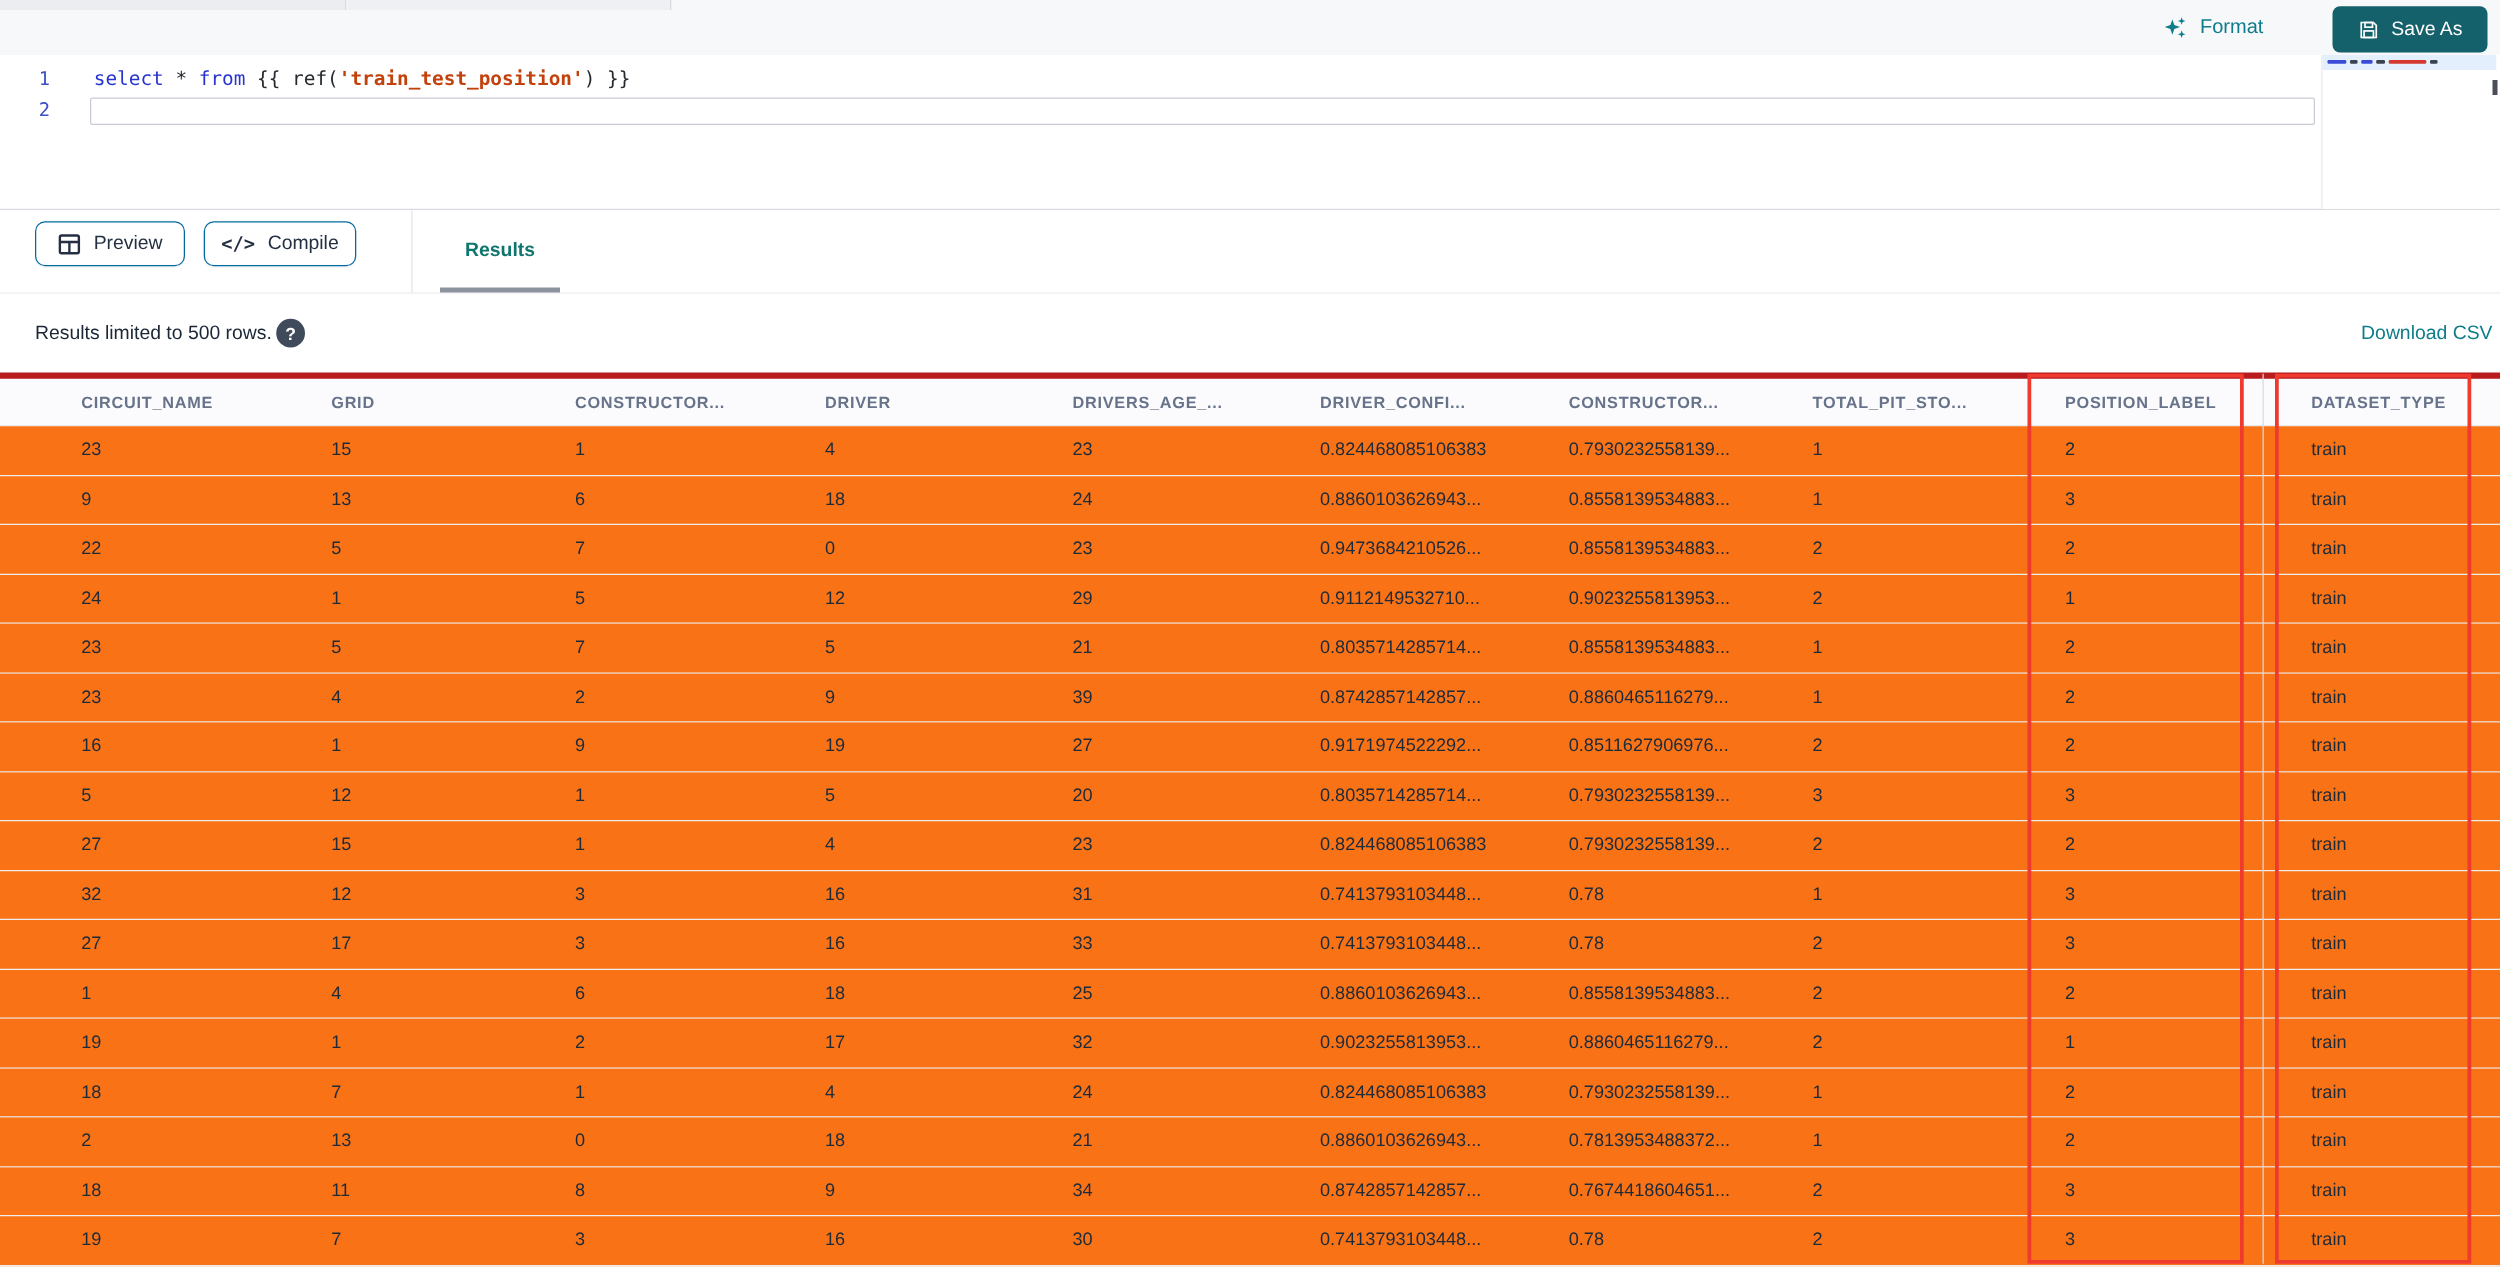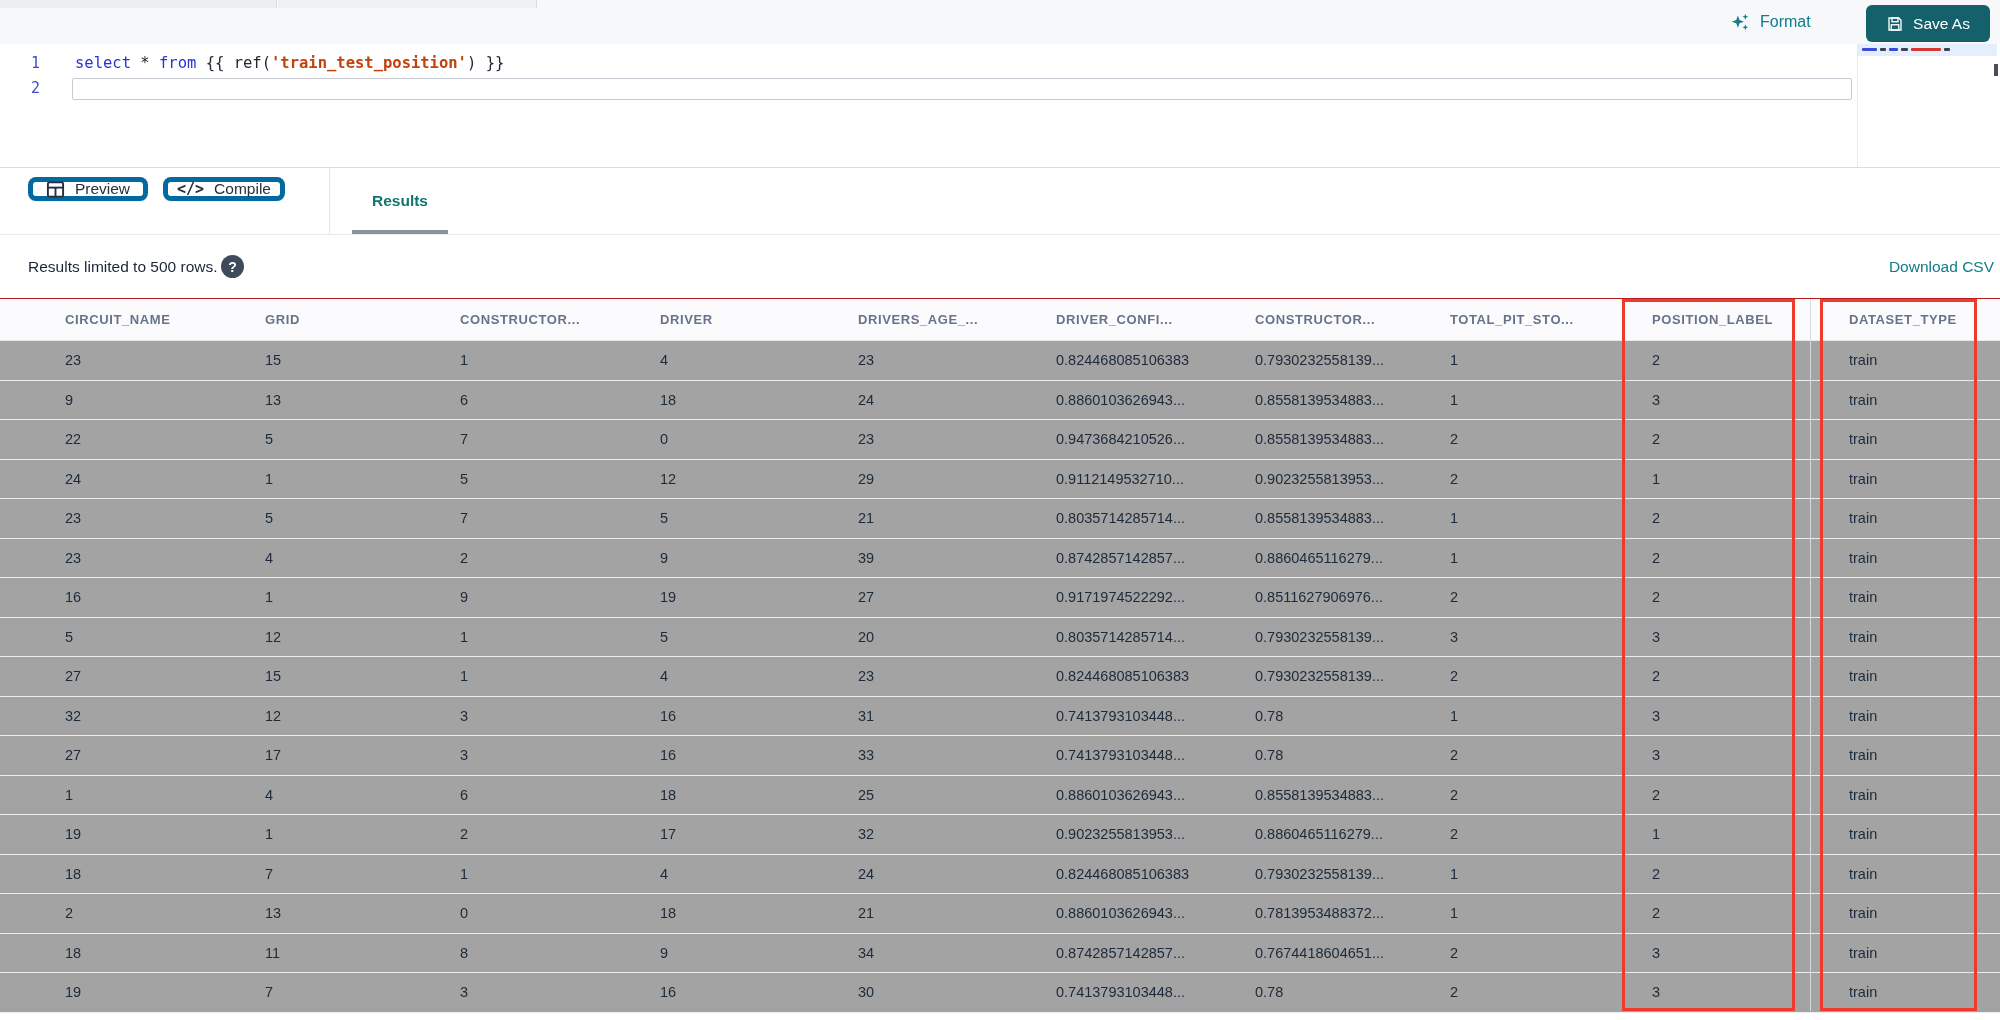--- a/index.html
+++ b/index.html
@@ -31,21 +31,21 @@
   #minimap { position:absolute; left:1857px; top:0; width:139px; height:123px; background:#ffffff;
              border-left:1px solid #e8eaee; }
   #minimap-band { position:absolute; left:0; top:0; width:139px; height:12px; background:#e3effc; }
   .mm-marks { position:absolute; left:4px; top:4px; height:3px; display:flex; gap:3px; align-items:center; }
   .mm-marks i { display:block; height:3px; border-radius:1px; }
   #scroll-tick { position:absolute; left:1994px; top:20px; width:4px; height:12px; background:#4a4f57; }
 
   
   #toolbar { position:absolute; left:0; top:168px; width:2000px; height:67px; background:#ffffff;
              border-bottom:1px solid #e8eaee; }
-  .tool-btn { position:absolute; top:9px; height:24px; background:#ffffff; border:5px solid #0369a1;
+  .tool-btn { position:absolute; top:9px; height:36px; background:#ffffff; border:1px solid #0369a1;
               border-radius:8px; display:flex; align-items:center; justify-content:center; gap:10px;
               font-size:15.5px; color:#242f42; cursor:pointer; box-shadow:0 1px 1px rgba(20,30,50,0.04); }
   #preview-btn { left:28px; width:120px; }
   #compile-btn { left:163px; width:122px; }
   .code-glyph { font-family:"DejaVu Sans Mono", monospace; font-weight:bold; font-size:15px; color:#242f42; }
   #toolbar-divider { position:absolute; left:329px; top:0; width:1px; height:66px; background:#e3e5e9; }
   .tab { position:absolute; top:0; height:66px; display:flex; align-items:center; justify-content:center;
          font-size:15.5px; color:#0f766e; cursor:pointer; }
   #tab-results { left:352px; width:96px; font-weight:bold; }
   #tab-compiled { left:462px; width:132px; }
@@ -59,23 +59,23 @@
                background:#3f4a5a; color:#ffffff; font-size:14px; font-weight:bold;
                display:flex; align-items:center; justify-content:center; cursor:pointer; }
   #download-csv { position:absolute; right:6px; top:0; height:63px; display:flex; align-items:center;
                   font-size:15.5px; color:#0e7c8b; cursor:pointer; }
 
   
   #table-section { position:absolute; left:0; top:298px; width:2000px; height:722px; background:#ffffff; }
   .grid-row { display:grid; padding-left:65px;
               grid-template-columns:200px 195px 200px 198px 198px 199px 195px 202px 197px 1fr;
               align-items:center; }
-  #thead-row { height:43px; background:#fbfbfd; border-top:1px solid #b91c1c; border-bottom:1px solid #e7e9ed; }
+  #thead-row { height:43px; background:#fbfbfd; border-top:5px solid #b91c1c; border-bottom:1px solid #e7e9ed; }
   .th { font-size:13px; font-weight:bold; letter-spacing:0.6px; color:#67738a; cursor:default; }
-  .tr { height:39.5px; border-bottom:1px solid #ecedf0; background:#a3a3a3; }
+  .tr { height:39.5px; border-bottom:1px solid #ecedf0; background:#f97316; }
   .td { font-size:14.5px; color:#1c2a3a; }
   #col-split-line { position:absolute; left:1810px; top:1px; width:1px; height:712px; background:#d8dade; }
   .red-box { position:absolute; top:1px; height:712px; border:3px solid #ee3b2e; pointer-events:none; }
   #red-box-position { left:1622px; width:173px; }
   #red-box-dataset { left:1820px; width:157px; }
 </style>
 </head>
 <body>
 
 <div id="canvas">

